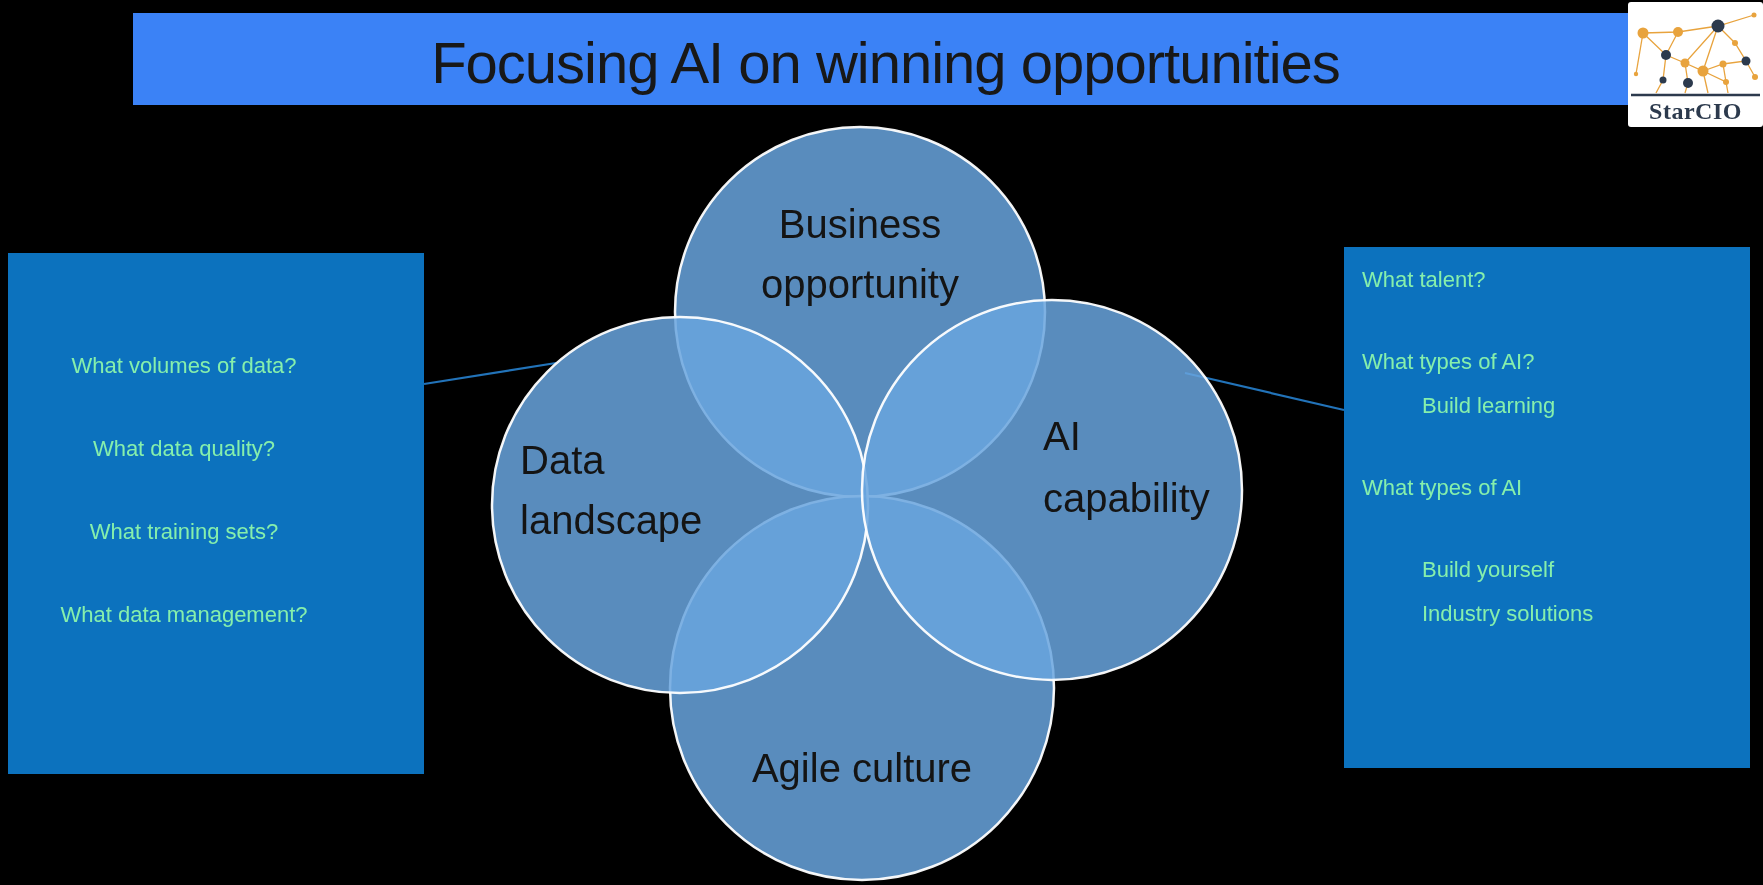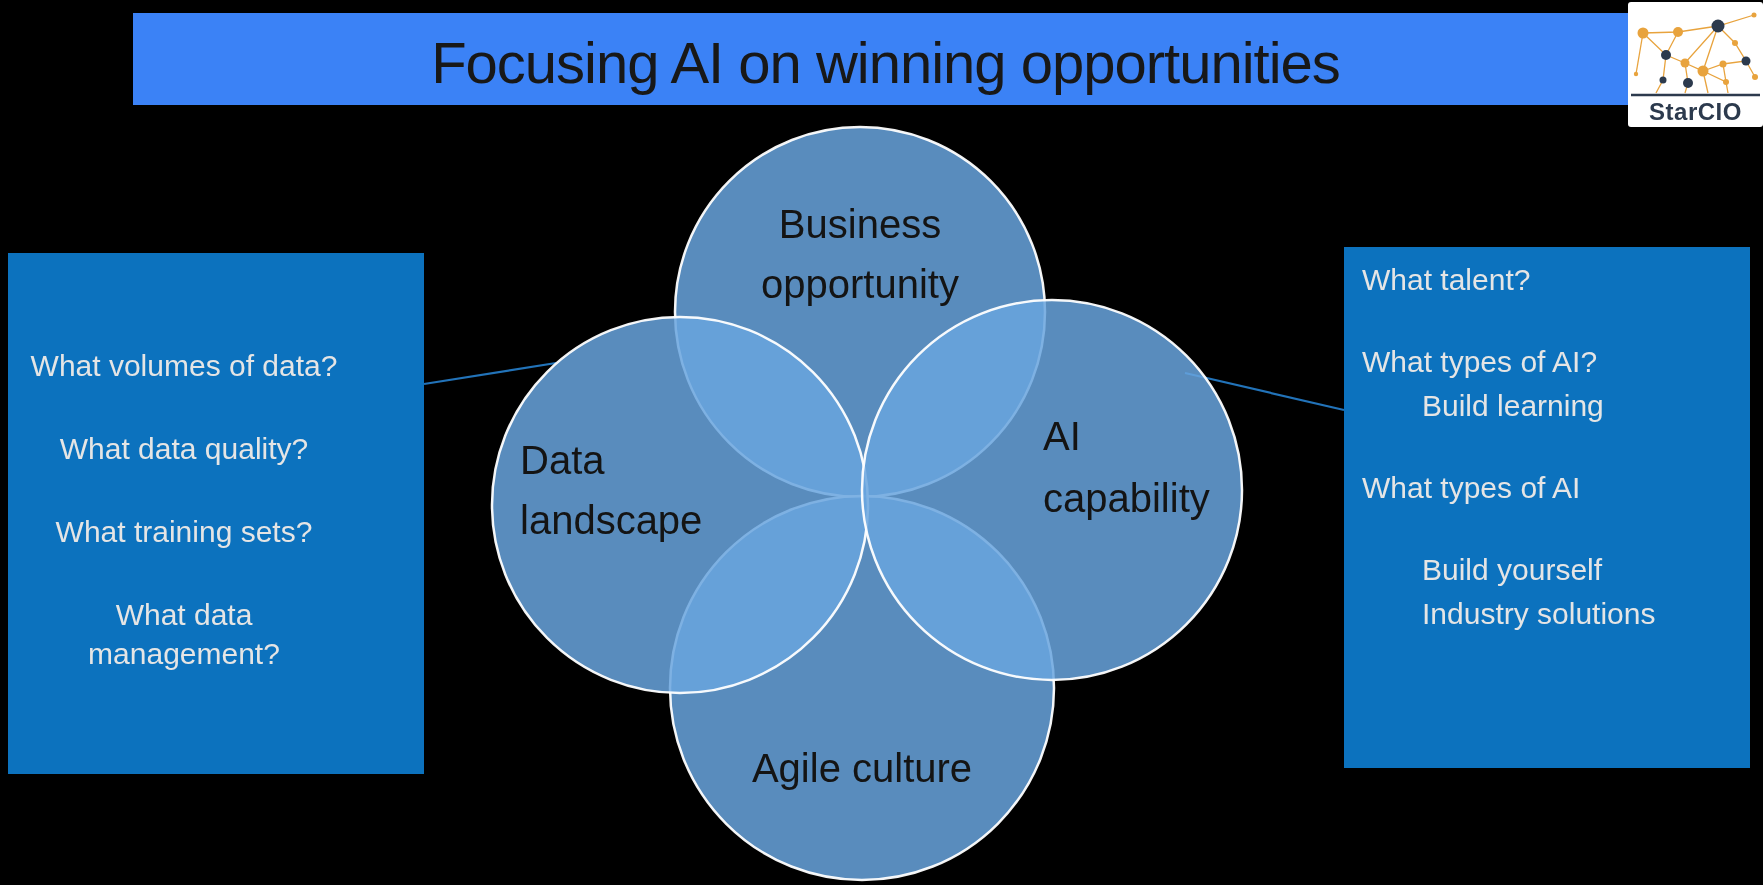--- a/index.html
+++ b/index.html
@@ -29,35 +29,36 @@
     position: absolute; left: 1628px; top: 2px;
     width: 135px; height: 125px;
     background: #ffffff; border-radius: 3px;
   }
   .logo svg { position: absolute; left: 0; top: 0; }
   .logo-word {
     position: absolute; left: 0; right: 0; top: 96px;
     text-align: center;
     font-size: 24px; font-weight: 700; color: #2C3A4D;
     letter-spacing: 0.5px;
+    font-family: Liberation Serif, serif;
   }
 
   
   .venn { position: absolute; left: 0; top: 0; }
   .venn text {
     font-family: "Liberation Sans", sans-serif;
     font-size: 40px; fill: #141414;
   }
 
   
   .panel {
     position: absolute;
     background: #0C72BE;
-    color: #e5e5e5;
-    font-size: 30px;
+    color: #86efac;
+    font-size: 22px;
   }
   .panel-left {
     left: 8px; top: 253px; width: 416px; height: 521px;
     padding: 93px 80px 0 16px;
     line-height: 39px;
     text-align: center;
   }
   .panel-left p { margin: 0 0 44px 0; }
   .panel-right {
     left: 1344px; top: 247px; width: 406px; height: 521px;

